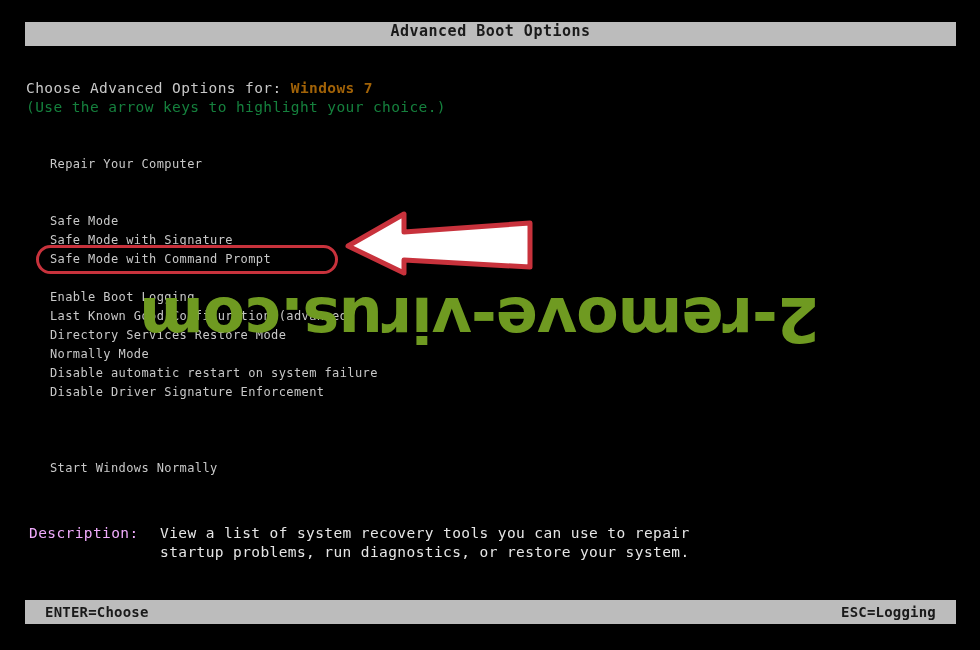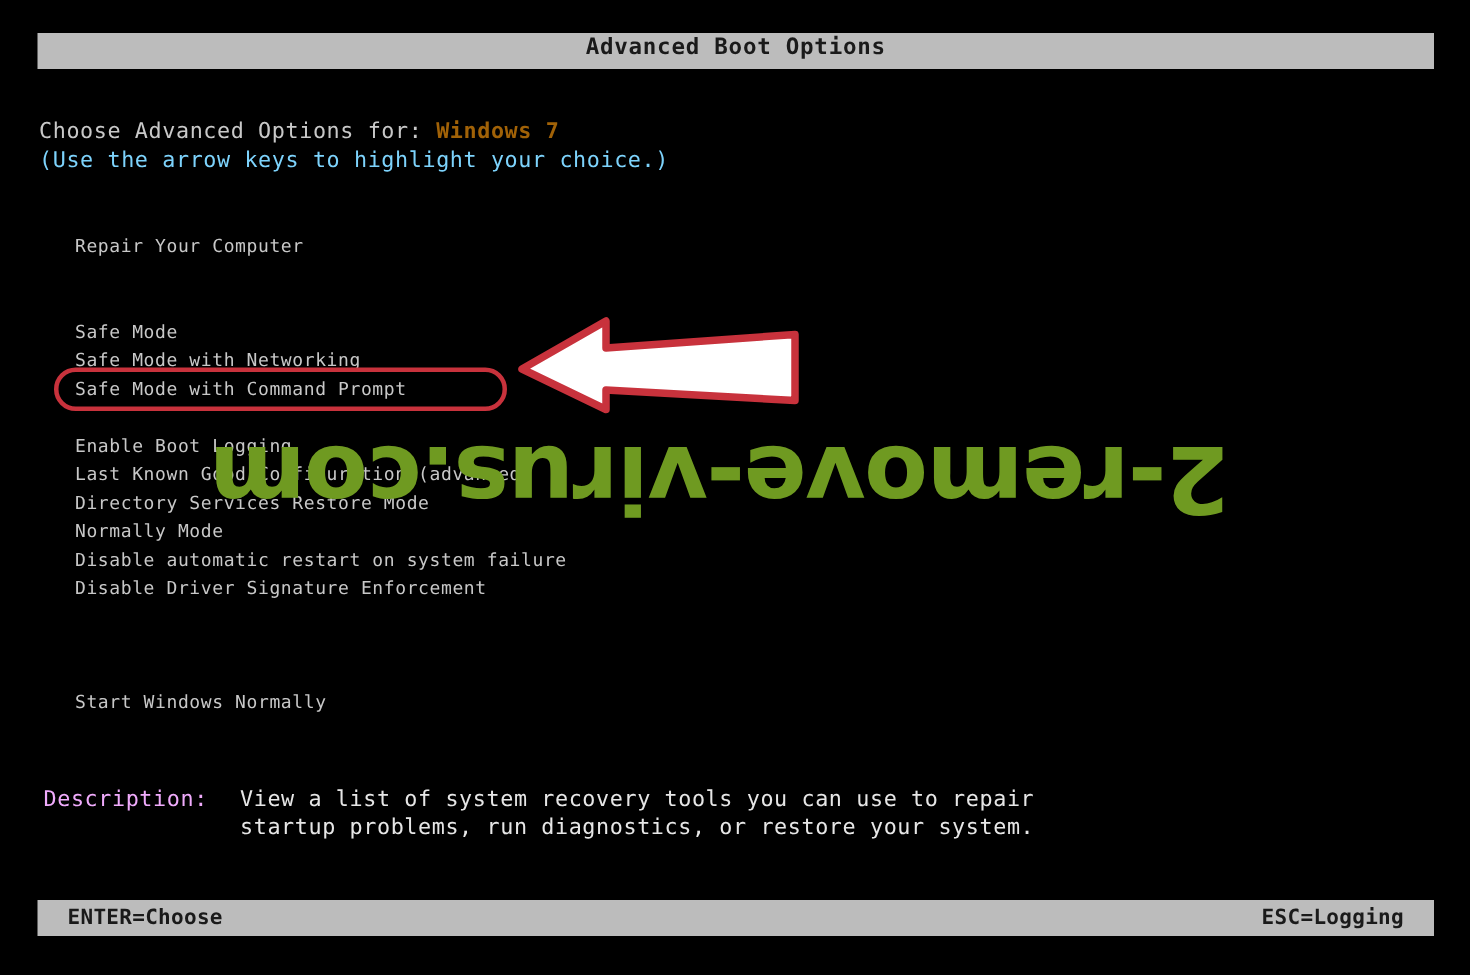--- a/index.html
+++ b/index.html
@@ -42,21 +42,21 @@
     top: 79px;
     line-height: 19px;
     font-size: 14.5px;
     letter-spacing: 0.4px;
   }
   #header-block .os-name {
     color: #a16207;
     font-weight: bold;
   }
   #header-block .hint {
-    color: #7dd3fc;
+    color: #15803d;
   }
 
   
   #menu {
     position: absolute;
     left: 50px;
     top: 155px;
     font-size: 12px;
     line-height: 19px;
     letter-spacing: 0.4px;
@@ -165,21 +165,21 @@
   <div id="header-block">
     <div><span>Choose Advanced Options for: </span><span class="os-name">Windows 7</span></div>
     <div class="hint">(Use the arrow keys to highlight your choice.)</div>
   </div>
 
   <div id="menu">
     <div class="menu-item">Repair Your Computer</div>
     <div class="menu-spacer"></div>
     <div class="menu-spacer"></div>
     <div class="menu-item">Safe Mode</div>
-    <div class="menu-item">Safe Mode with Networking</div>
+    <div class="menu-item">Safe Mode with Signature</div>
     <div class="menu-item">Safe Mode with Command Prompt</div>
     <div class="menu-spacer"></div>
     <div class="menu-item">Enable Boot Logging</div>
     <div class="menu-item">Last Known Good Configuration (advanced)</div>
     <div class="menu-item">Directory Services Restore Mode</div>
     <div class="menu-item">Normally Mode</div>
     <div class="menu-item">Disable automatic restart on system failure</div>
     <div class="menu-item">Disable Driver Signature Enforcement</div>
     <div class="menu-spacer"></div>
     <div class="menu-spacer"></div>

